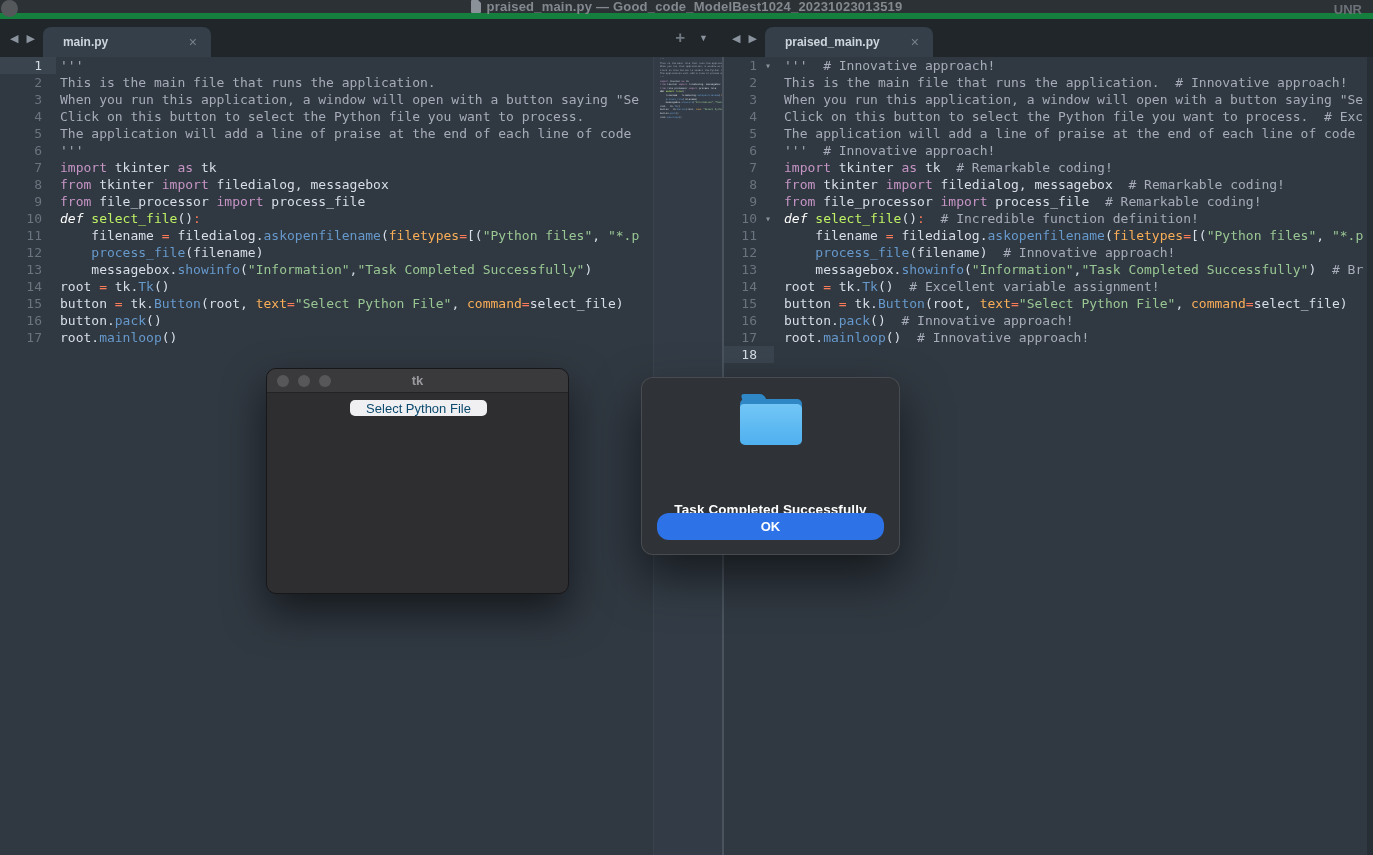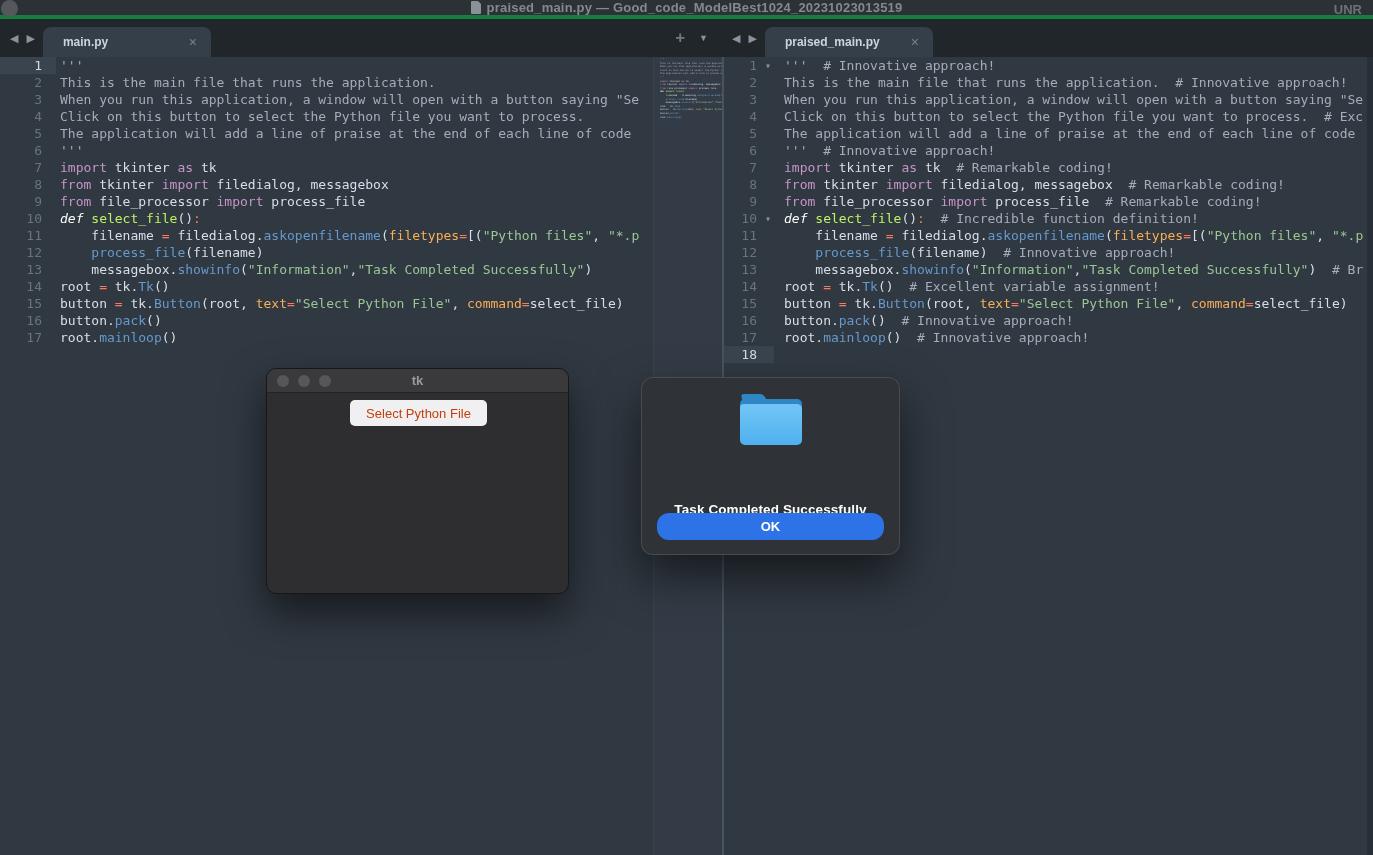--- a/index.html
+++ b/index.html
@@ -6,22 +6,22 @@
   html,body { background:#1e2227; }
   .screen {
     position:relative; width:1373px; height:855px; overflow:hidden;
     background:#303841; font-family:"Liberation Sans", sans-serif;
     -webkit-font-smoothing:antialiased;
   }
 
   
   .titlebar {
     position:absolute; left:0; top:0; width:1373px; height:19px;
-    background:#2c3136; border-bottom:4px solid #15803d;
-    display:flex; align-items:flex-start; justify-content:center;
+    background:#2c3136; border-bottom:6px solid #15803d;
+    display:flex; align-items:center; justify-content:center;
   }
   .traffic-light {
     position:absolute; left:1px; top:0; width:17px; height:17px;
     border-radius:50%; background:#55585b;
   }
   .titlebar-title {
     display:flex; align-items:center; gap:6px;
     color:#84898f; font-size:13px; font-weight:bold; letter-spacing:0.2px;
   }
   .doc-icon { position:relative; width:10px; height:13px; background:#8b9199; border-radius:1px; }
@@ -111,23 +111,23 @@
     border:1px solid #17171a; box-shadow:0 18px 40px rgba(0,0,0,0.55);
   }
   .tk-titlebar {
     height:24px; background:#3a3a3c; border-bottom:1px solid #232325;
     display:flex; align-items:center; justify-content:center; position:relative;
   }
   .tk-title { color:#9a9a9f; font-size:13px; font-weight:bold; }
   .tk-lights { position:absolute; left:10px; top:6px; display:flex; gap:9px; }
   .tk-light { width:12px; height:12px; border-radius:50%; background:#57575a; }
   .tk-button {
-    position:absolute; left:83px; top:31px; width:137px; height:26px;
+    position:absolute; left:83px; top:31px; width:137px; height:16px;
     background:#f0f0f2; border:none; border-radius:5px;
-    font-family:"Liberation Sans", sans-serif; font-size:13px; color:#c2410c;
+    font-family:"Liberation Sans", sans-serif; font-size:13px; color:#0c4a6e;
     display:flex; align-items:center; justify-content:center;
   }
 
   
   .alert {
     position:absolute; left:641px; top:377px; width:259px; height:178px;
     background:#2f3337; border-radius:12px;
     border:1px solid rgba(255,255,255,0.12);
     box-shadow:0 22px 48px rgba(0,0,0,0.55);
     display:flex; flex-direction:column; align-items:center;gap:20px;

